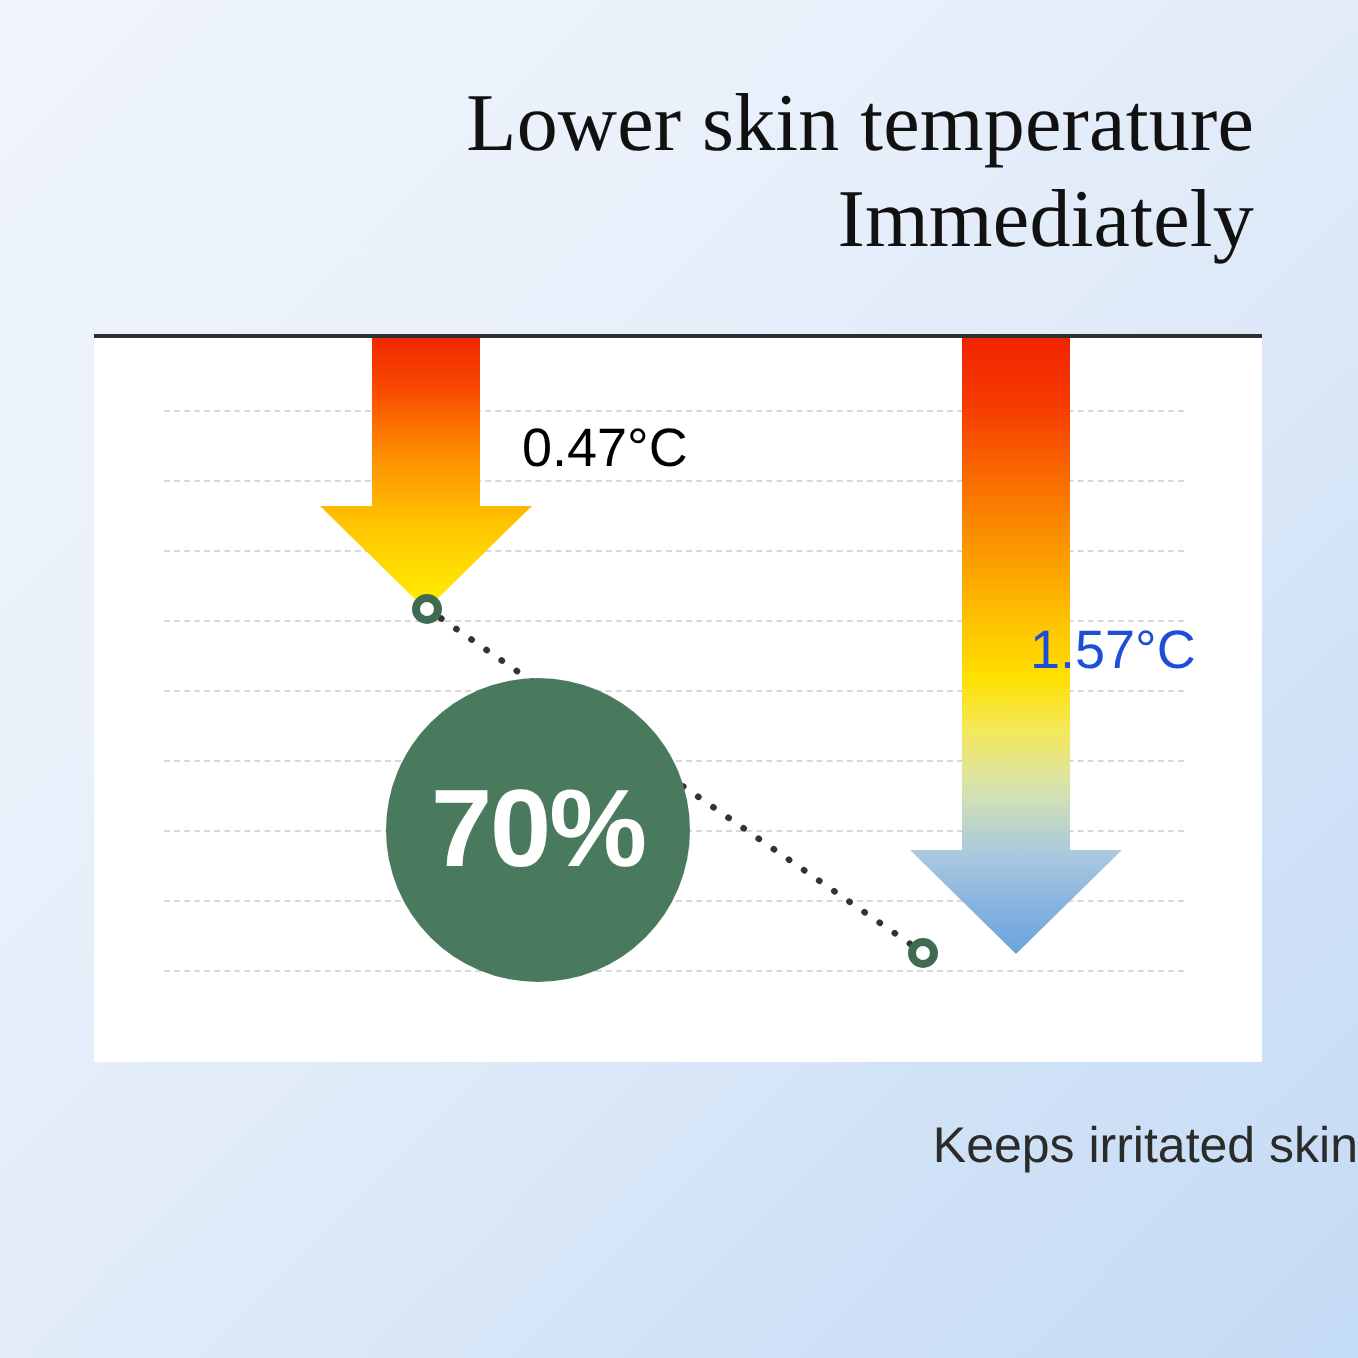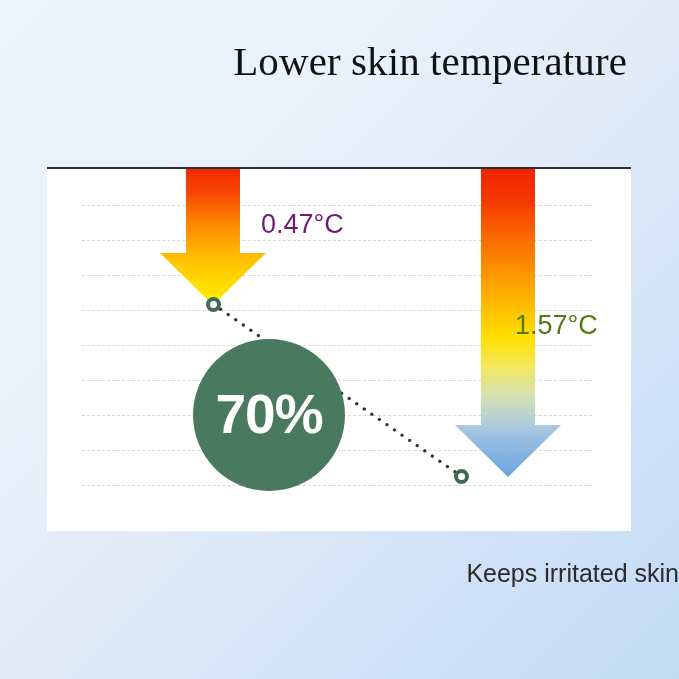--- a/index.html
+++ b/index.html
@@ -86,22 +86,22 @@
     pointer-events: none;
   }
 
   
   .temp-label {
     position: absolute;
     font-family: "Liberation Sans", sans-serif;
     font-size: 27px;
     white-space: nowrap;
   }
-  #temp-label-a { left: 214px; top: 40px; color: #701a75; }
-  #temp-label-b { left: 468px; top: 141px; color: #4d7c0f; }
+  #temp-label-a { left: 214px; top: 40px; color: #000000; }
+  #temp-label-b { left: 468px; top: 141px; color: #1d4ed8; }
 
   
   #highlight-circle {
     position: absolute;
     left: 146px;
     top: 170px;
     width: 152px;
     height: 152px;
     border-radius: 50%;
     background: #4a7a5e;
@@ -138,20 +138,21 @@
     font-size: 28px;
   }
 </style>
 </head>
 <body>
 
 <div id="infographic">
 
   <div id="heading">
     <span class="hl">Lower skin temperature</span>
+    <span class="hl">Immediately</span>
   </div>
 
   <div id="chart-panel">
 
     <div id="gridlines">
       <div class="gridline" style="top:36px"></div>
       <div class="gridline" style="top:71px"></div>
       <div class="gridline" style="top:106px"></div>
       <div class="gridline" style="top:141px"></div>
       <div class="gridline" style="top:176px"></div>

